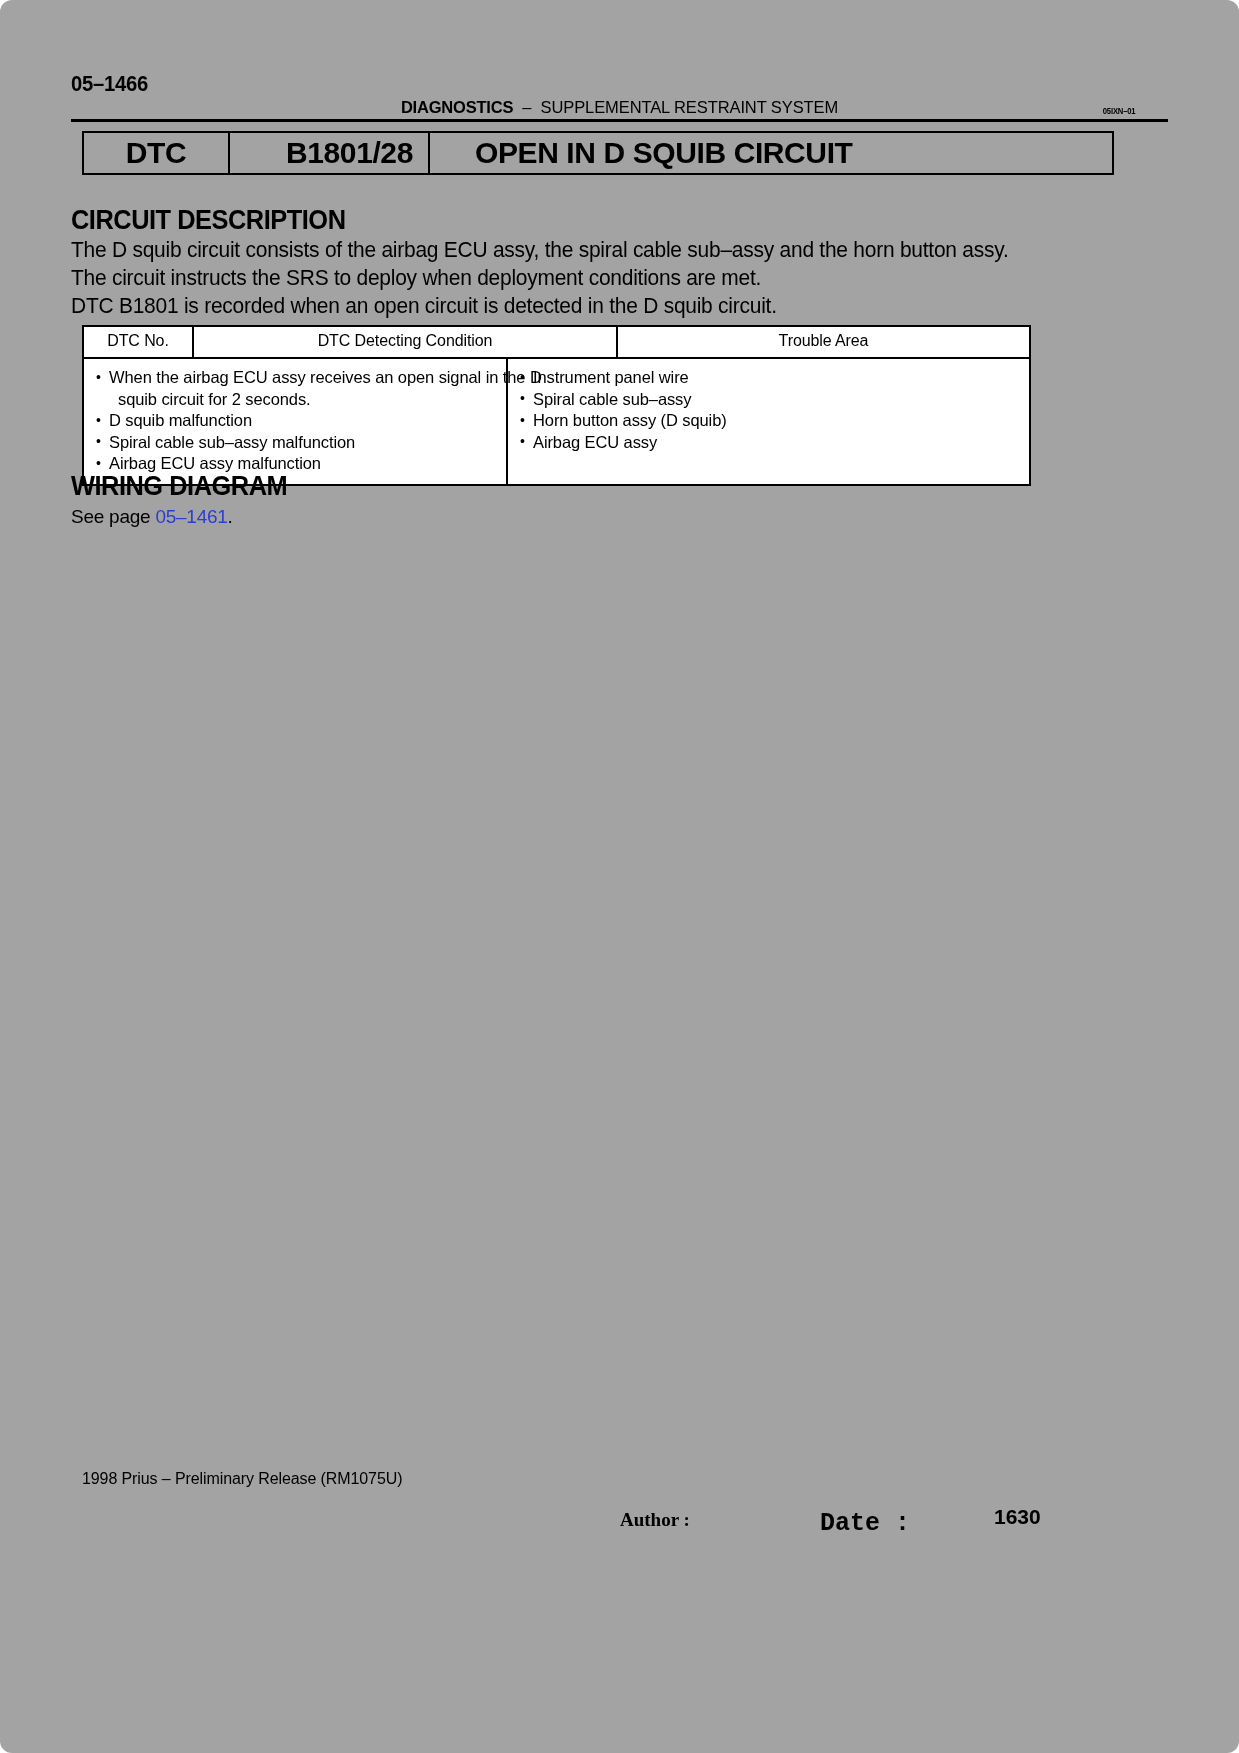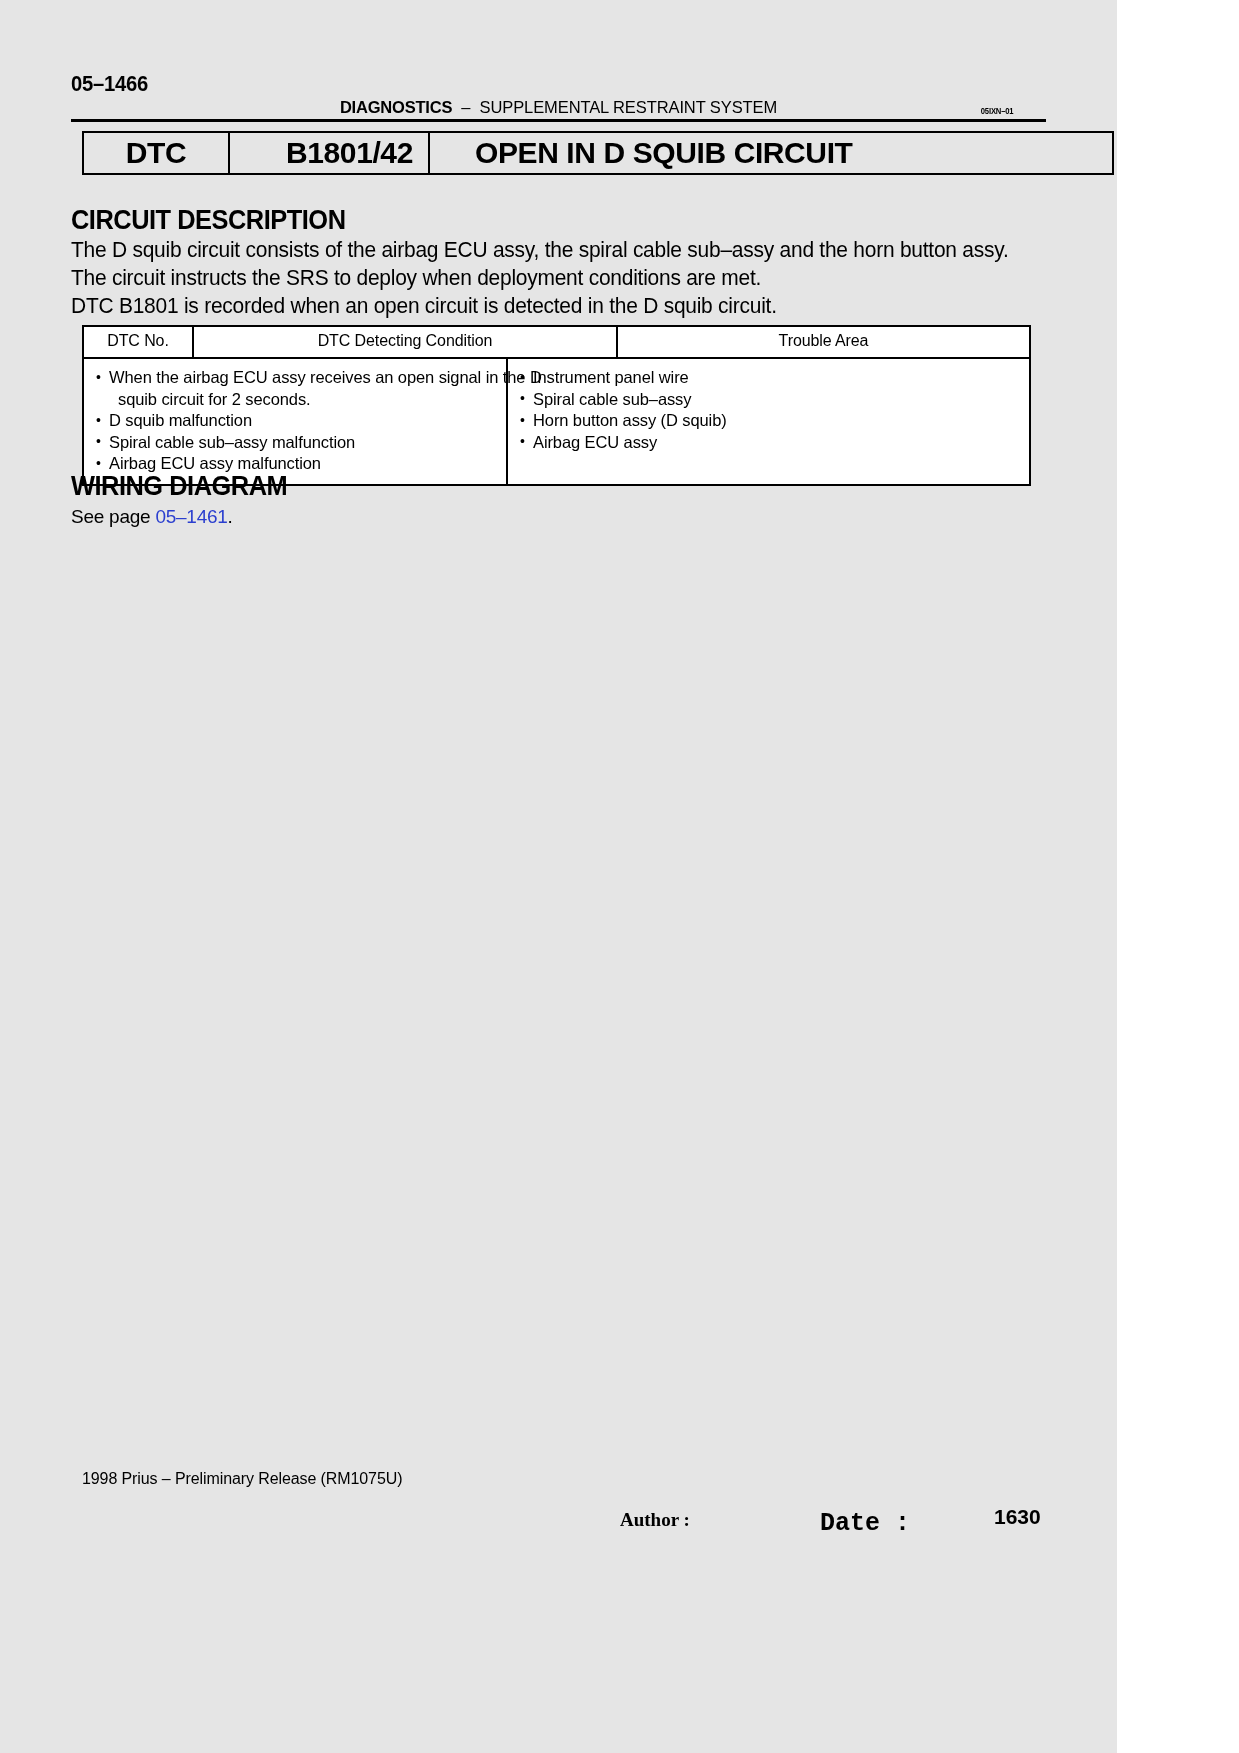--- a/index.html
+++ b/index.html
@@ -6,24 +6,25 @@
     margin: 0;
     padding: 0;
     background: #ffffff;
   }
   body {
     font-family: "Liberation Sans", sans-serif;
     color: #000000;
   }
   .page {
     position: relative;
-    width: 1117px;
+    width: 1239px;
     height: 1753px;
-    background: #e5e5e5;
+    background: #a3a3a3;
     overflow: hidden;
+    border-radius: 12px;
   }
 
   
   .page-number {
     position: absolute;
     left: 71px;
     top: 71px;
     font-size: 22px;
     font-weight: bold;
     letter-spacing: -0.3px;
@@ -241,21 +242,21 @@
   <div class="head-center">
     <span class="sec">DIAGNOSTICS</span><span class="dash">–</span><span class="sys">SUPPLEMENTAL RESTRAINT SYSTEM</span>
   </div>
 
   <div class="doc-code">05IXN–01</div>
 
   <div class="head-rule"></div>
 
   <div class="dtc-bar">
     <div class="dtc-cell c1">DTC</div>
-    <div class="dtc-cell c2">B1801/42</div>
+    <div class="dtc-cell c2">B1801/28</div>
     <div class="dtc-cell c3">OPEN IN D SQUIB CIRCUIT</div>
   </div>
 
   <div class="h-section" id="h-circuit">CIRCUIT DESCRIPTION</div>
 
   <div class="body-line" id="p1">The D squib circuit consists of the airbag ECU assy, the spiral cable sub–assy and the horn button assy.</div>
   <div class="body-line" id="p2">The circuit instructs the SRS to deploy when deployment conditions are met.</div>
   <div class="body-line" id="p3">DTC B1801 is recorded when an open circuit is detected in the D squib circuit.</div>
 
   <div class="tbl">

